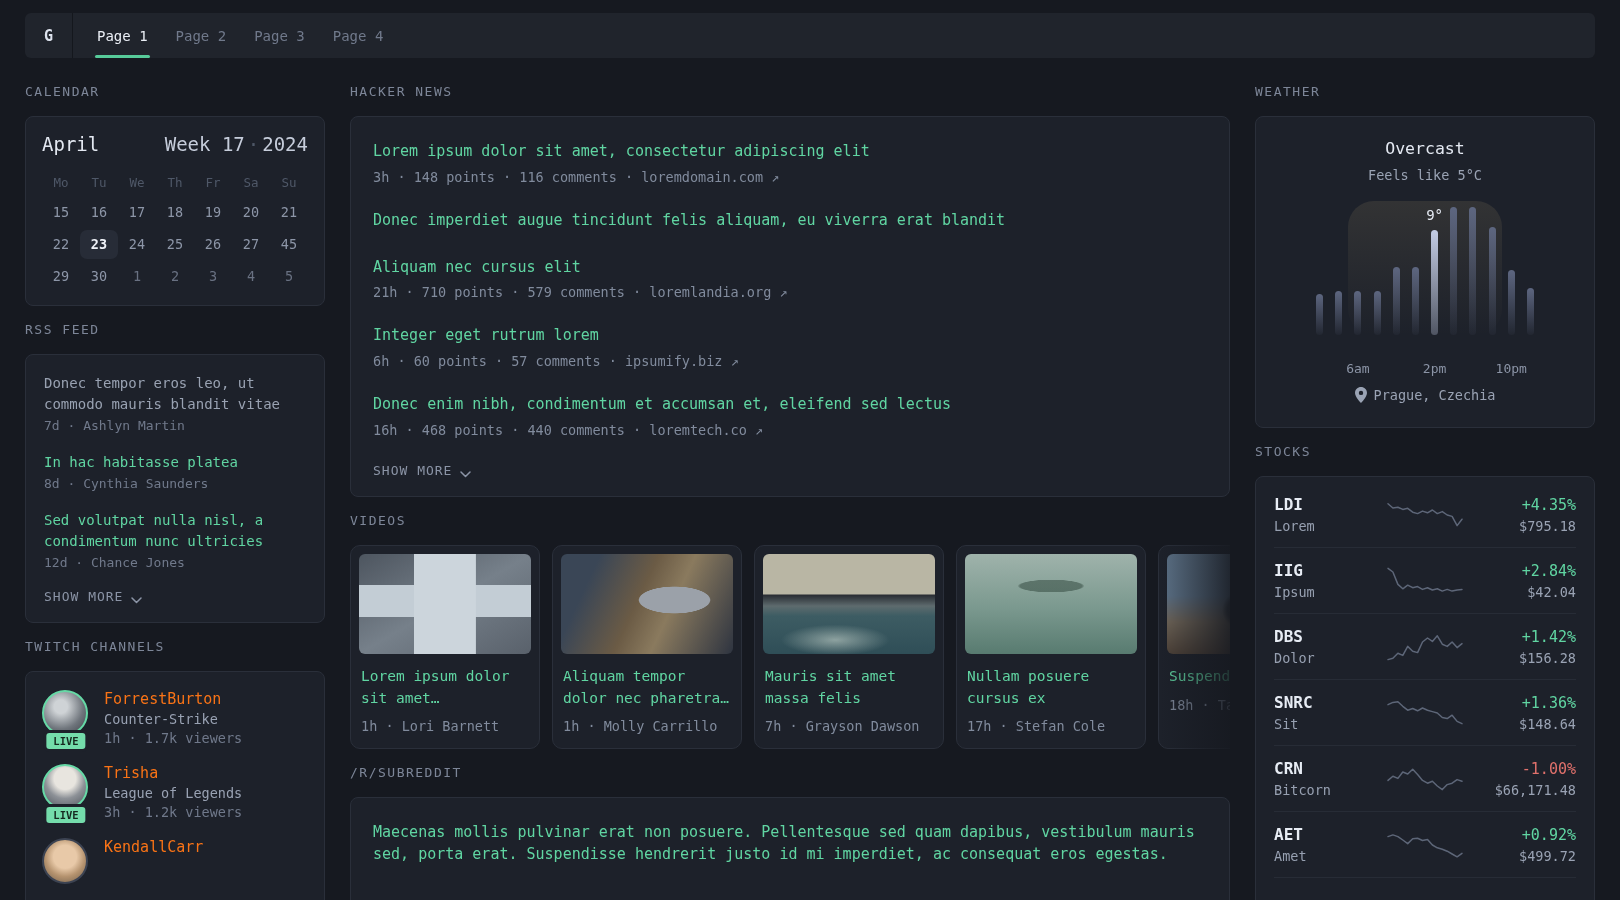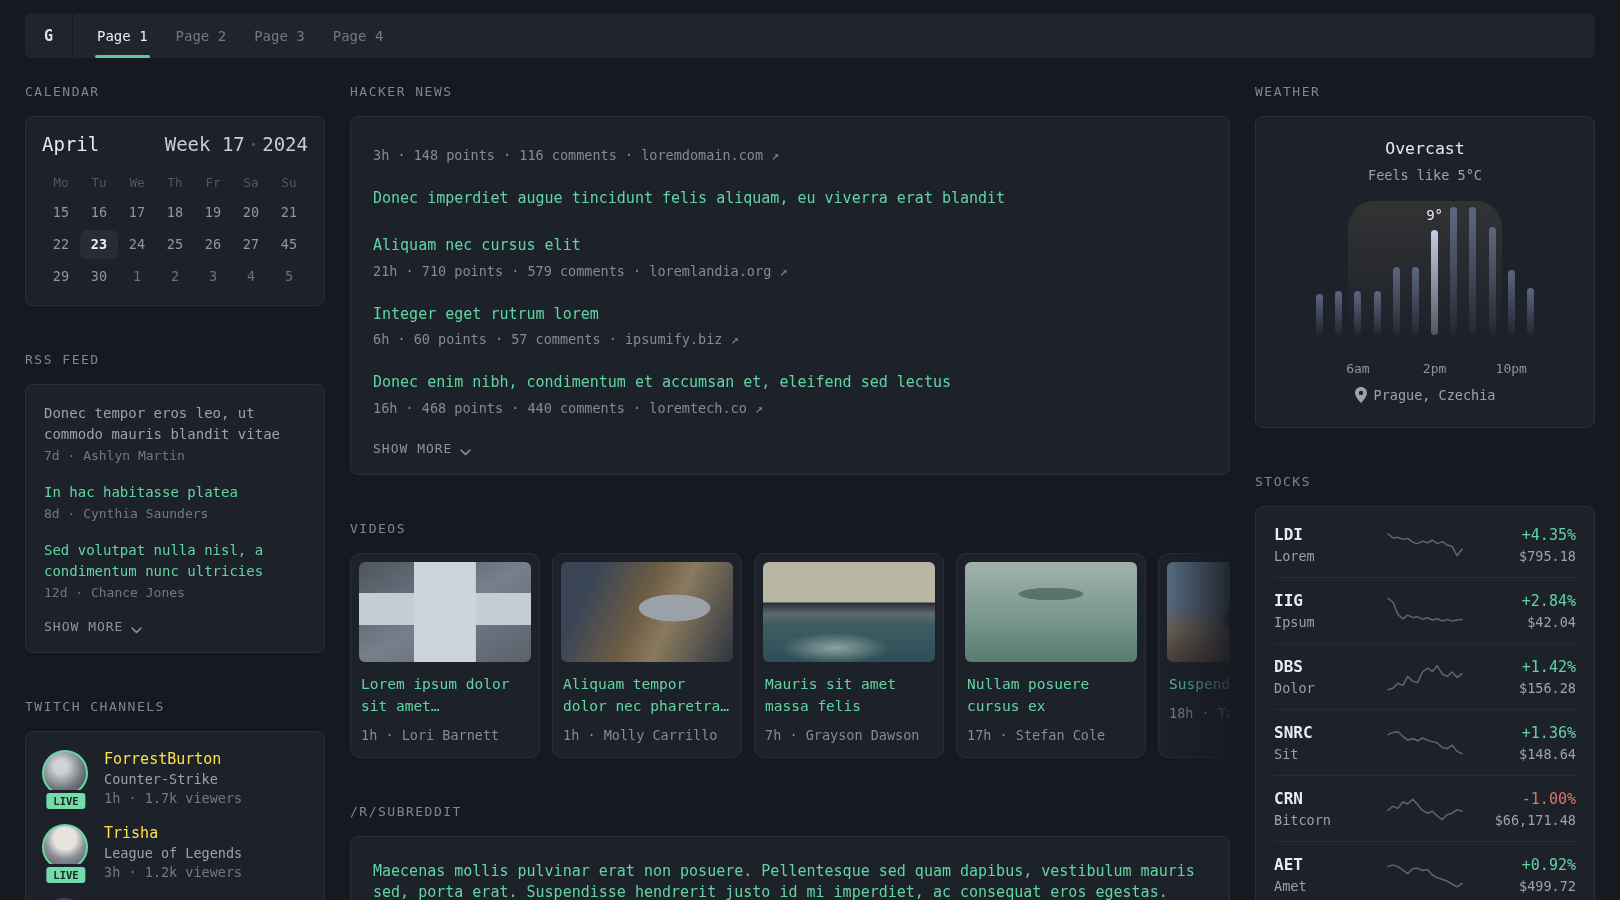--- a/index.html
+++ b/index.html
@@ -44,21 +44,21 @@
     content:"";position:absolute;left:-2px;right:-2px;bottom:0;height:3px;
     background:#57cb9a;border-radius:2px;
   }
 
   
   .columns{display:flex;gap:25px;margin-top:26px;}
   .col-left{width:300px;flex:0 0 300px;}
   .col-mid{flex:1 1 auto;min-width:0;}
   .col-right{width:340px;flex:0 0 340px;}
 
-  .section{margin-bottom:46px;}
+  .section{margin-bottom:16px;}
   .section-title{
     font-size:13px;letter-spacing:1.5px;color:#7d8698;margin-bottom:17px;
   }
   .card{
     background:var(--card);border:1px solid var(--border);border-radius:8px;
   }
 
   
   .cal-card{padding:16px 16px 14px;}
   .cal-head{display:flex;justify-content:space-between;align-items:baseline;margin-bottom:16px;}
@@ -92,21 +92,21 @@
   }
   .tw-avatar.offline{border-color:#3c4352;}
   .avatar-1{background:radial-gradient(circle at 40% 35%,#cfd3d6 0 18%,#6f757c 60%,#3a3f46);}
   .avatar-2{background:radial-gradient(circle at 50% 30%,#e8e5df 0 30%,#8d9197 55%,#4a5058);}
   .avatar-3{background:radial-gradient(circle at 50% 40%,#e8c9a8 0 35%,#b5936f 60%,#6b5a48);}
   .live-badge{
     position:absolute;left:50%;transform:translateX(-50%);bottom:-6px;
     background:#74dcab;color:#16281f;font-size:10.5px;font-weight:bold;
     padding:2px 7px;border-radius:6px;border:3px solid var(--card);
   }
-  .tw-name{font-size:15px;color:#fde047;}
+  .tw-name{font-size:15px;color:#f97316;}
   .tw-game{font-size:13.5px;color:#99a2b3;margin-top:3px;}
   .tw-meta{font-size:13.5px;color:var(--dim);margin-top:3px;}
 
   
   .hn-card{padding:24px 22px 18px;}
   .hn-item{margin-bottom:25px;}
   .hn-title{font-size:15px;line-height:1.45;color:var(--accent);cursor:pointer;}
   .hn-meta{font-size:13.5px;color:#818b9d;margin-top:6px;}
   .hn-meta .arrow{cursor:pointer;}
 
@@ -302,20 +302,21 @@
         </div>
       </div>
     </div>
 
     <div class="col-mid">
 
       <div class="section">
         <div class="section-title">HACKER NEWS</div>
         <div class="card hn-card">
           <div class="hn-item">
+            <div class="hn-title">Lorem ipsum dolor sit amet, consectetur adipiscing elit</div>
             <div class="hn-meta"><span>3h · 148 points · 116 comments · loremdomain.com</span> <span class="arrow">↗</span></div>
           </div>
           <div class="hn-item">
             <div class="hn-title">Donec imperdiet augue tincidunt felis aliquam, eu viverra erat blandit</div>
           </div>
           <div class="hn-item">
             <div class="hn-title">Aliquam nec cursus elit</div>
             <div class="hn-meta"><span>21h · 710 points · 579 comments · loremlandia.org</span> <span class="arrow">↗</span></div>
           </div>
           <div class="hn-item">

